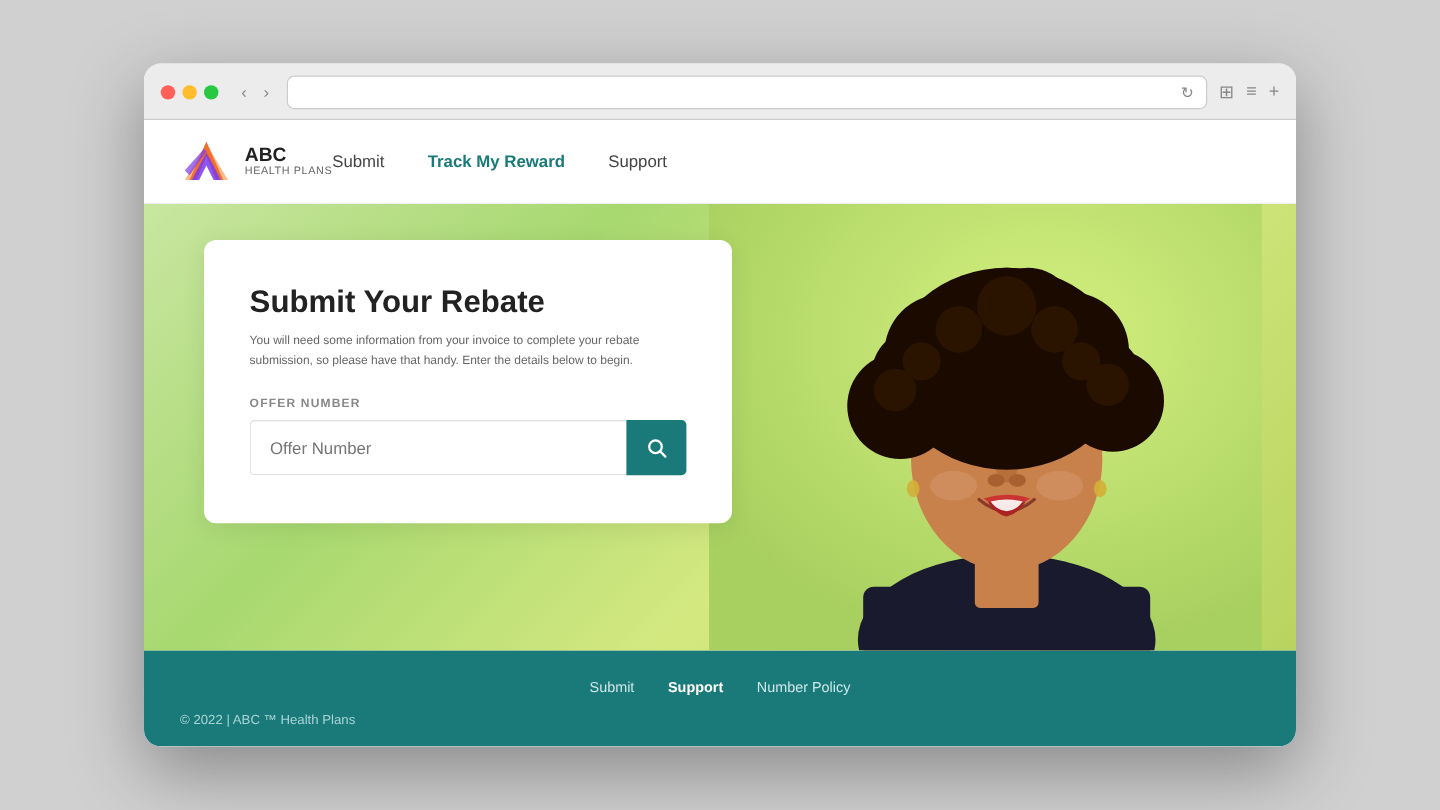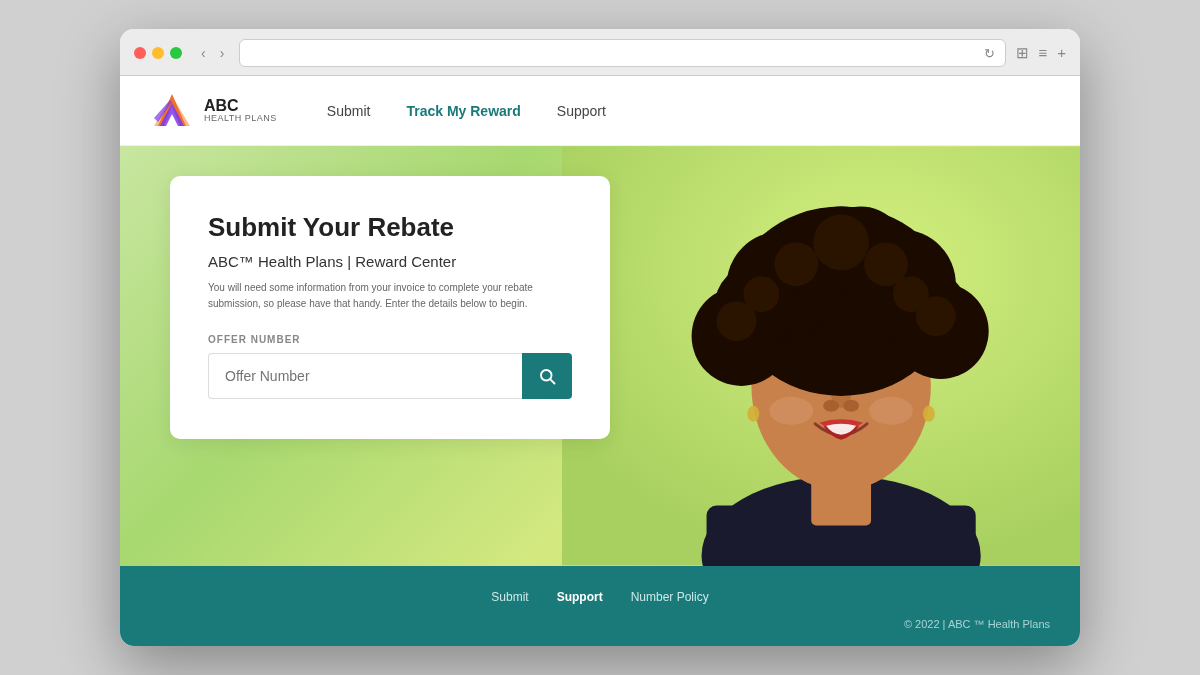--- a/index.html
+++ b/index.html
@@ -88,21 +88,20 @@
       padding: 0 30px;
       display: flex;
       align-items: center;
       height: 70px;
       border-bottom: 1px solid #f0f0f0;
     }
     .logo-area {
       display: flex;
       align-items: center;
       gap: 10px;
-      margin-right: 50px;
     }
     .logo-icon {
       width: 44px;
       height: 38px;
     }
     .logo-text {
       display: flex;
       flex-direction: column;
       line-height: 1.1;
     }
@@ -129,21 +128,21 @@
       text-decoration: none;
     }
     .nav-link.active {
       color: #1a7a7a;
       font-weight: 700;
     }
 
     
     .hero {
       position: relative;
-      height: 420px;
+      height: 372px;
       overflow: hidden;
       background: linear-gradient(135deg, #c8e6a0 0%, #a8d870 30%, #d4e880 60%, #b8d460 100%);
     }
 
     
     .person-container {
       position: absolute;
       right: 0;
       top: 0;
       width: 54%;
@@ -237,21 +236,21 @@
       margin-bottom: 14px;
     }
     .footer-link {
       font-size: 12px;
       color: #cce8e8;
       cursor: pointer;
       text-decoration: none;
     }
     .footer-link.bold { font-weight: 700; color: #fff; }
     .footer-copy {
-      text-align: right;
+      text-align: left;
       font-size: 11px;
       color: #aad4d4;
     }
   </style>
 </head>
 <body>
 
 <div class="browser-window">
 
   <div class="browser-chrome">
@@ -364,21 +363,20 @@
           <circle cx="350" cy="148" r="18" fill="#2a1400"></circle>
           <circle cx="375" cy="170" r="20" fill="#2a1400"></circle>
           <circle cx="280" cy="96" r="28" fill="#2a1400"></circle>
           <circle cx="235" cy="118" r="22" fill="#2a1400"></circle>
           <circle cx="325" cy="118" r="22" fill="#2a1400"></circle>
         </svg>
       </div>
 
       <div class="form-card">
         <h1 class="form-title">Submit Your Rebate</h1>
-        <p class="form-subtitle">ABC™ Health Plans | Reward Center</p>
         <p class="form-description">You will need some information from your invoice to complete your rebate submission, so please have that handy. Enter the details below to begin.</p>
         <label class="form-label">OFFER NUMBER</label>
         <div class="input-row">
           <input type="text" class="offer-input" placeholder="Offer Number" style="">
           <button class="search-btn">
             <svg width="18" height="18" viewBox="0 0 24 24" fill="none" stroke="white" stroke-width="2.5" stroke-linecap="round" stroke-linejoin="round">
               <circle cx="11" cy="11" r="7"></circle>
               <line x1="16.5" y1="16.5" x2="22" y2="22"></line>
             </svg>
           </button>

